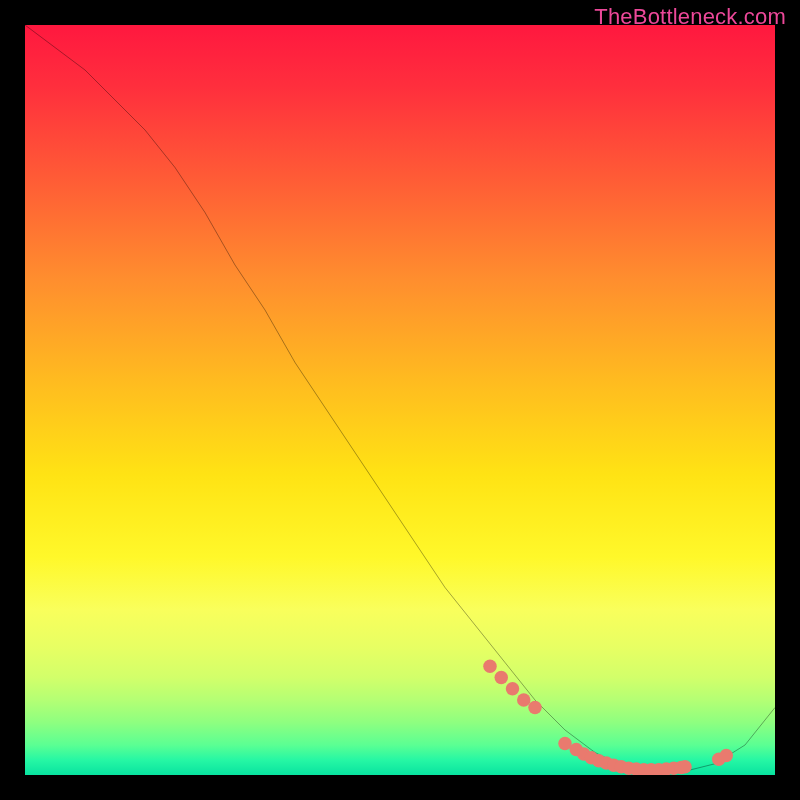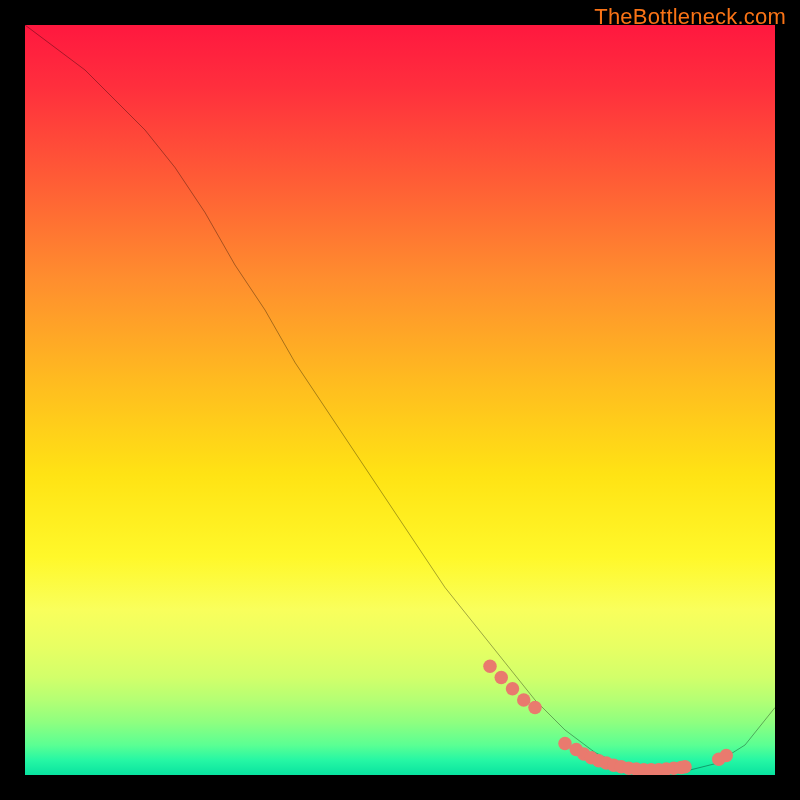--- a/index.html
+++ b/index.html
@@ -14,21 +14,21 @@
   .frame {
     position: relative;
     width: 800px;
     height: 800px;
     background: #000;
   }
   .watermark {
     position: absolute;
     top: 4px;
     right: 14px;
-    color: #f97316;
+    color: #ec4899;
     font-size: 22px;
     letter-spacing: 0.2px;
     font-weight: 500;
     user-select: none;
   }
   .plot {
     position: absolute;
     left: 25px;
     top: 25px;
     width: 750px;

